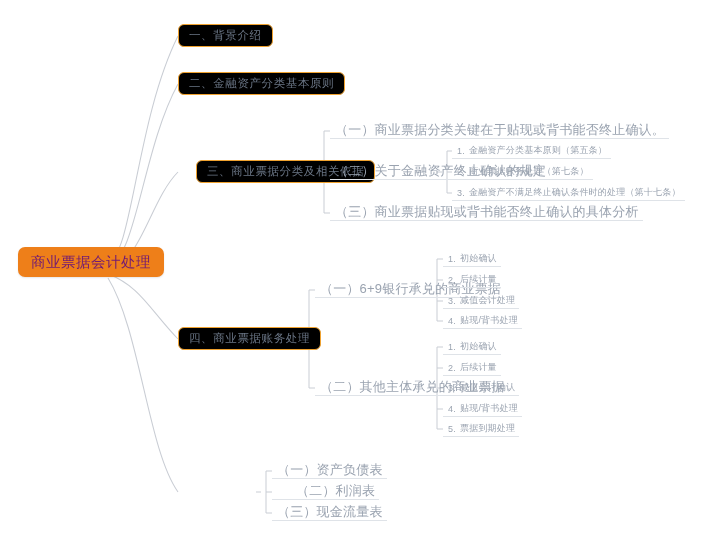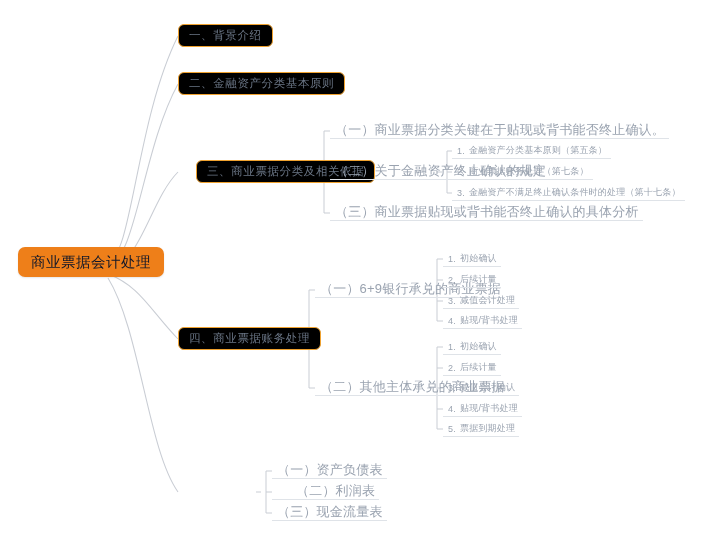--- a/index.html
+++ b/index.html
@@ -12,21 +12,21 @@
   #wires{position:absolute;left:0;top:0;width:720px;height:544px;pointer-events:none;}
 
   
   .node{
     position:absolute;box-sizing:border-box;display:flex;align-items:center;
     white-space:nowrap;
   }
 
   
   .root{
-    background:#EE7F19;color:#0f172a;border-radius:7px;
+    background:#EE7F19;color:#701a75;border-radius:7px;
     font-size:14.5px;letter-spacing:.5px;
     padding:0 13px;height:30px;
     box-shadow:0 1px 2px rgba(0,0,0,.10);
   }
 
   
   .lvl1{
     background:#000000;border:1.4px solid #F0A22F;border-radius:6px;
     color:#6a7585;font-size:11.5px;letter-spacing:.6px;
     padding:0 10px;height:23px;

